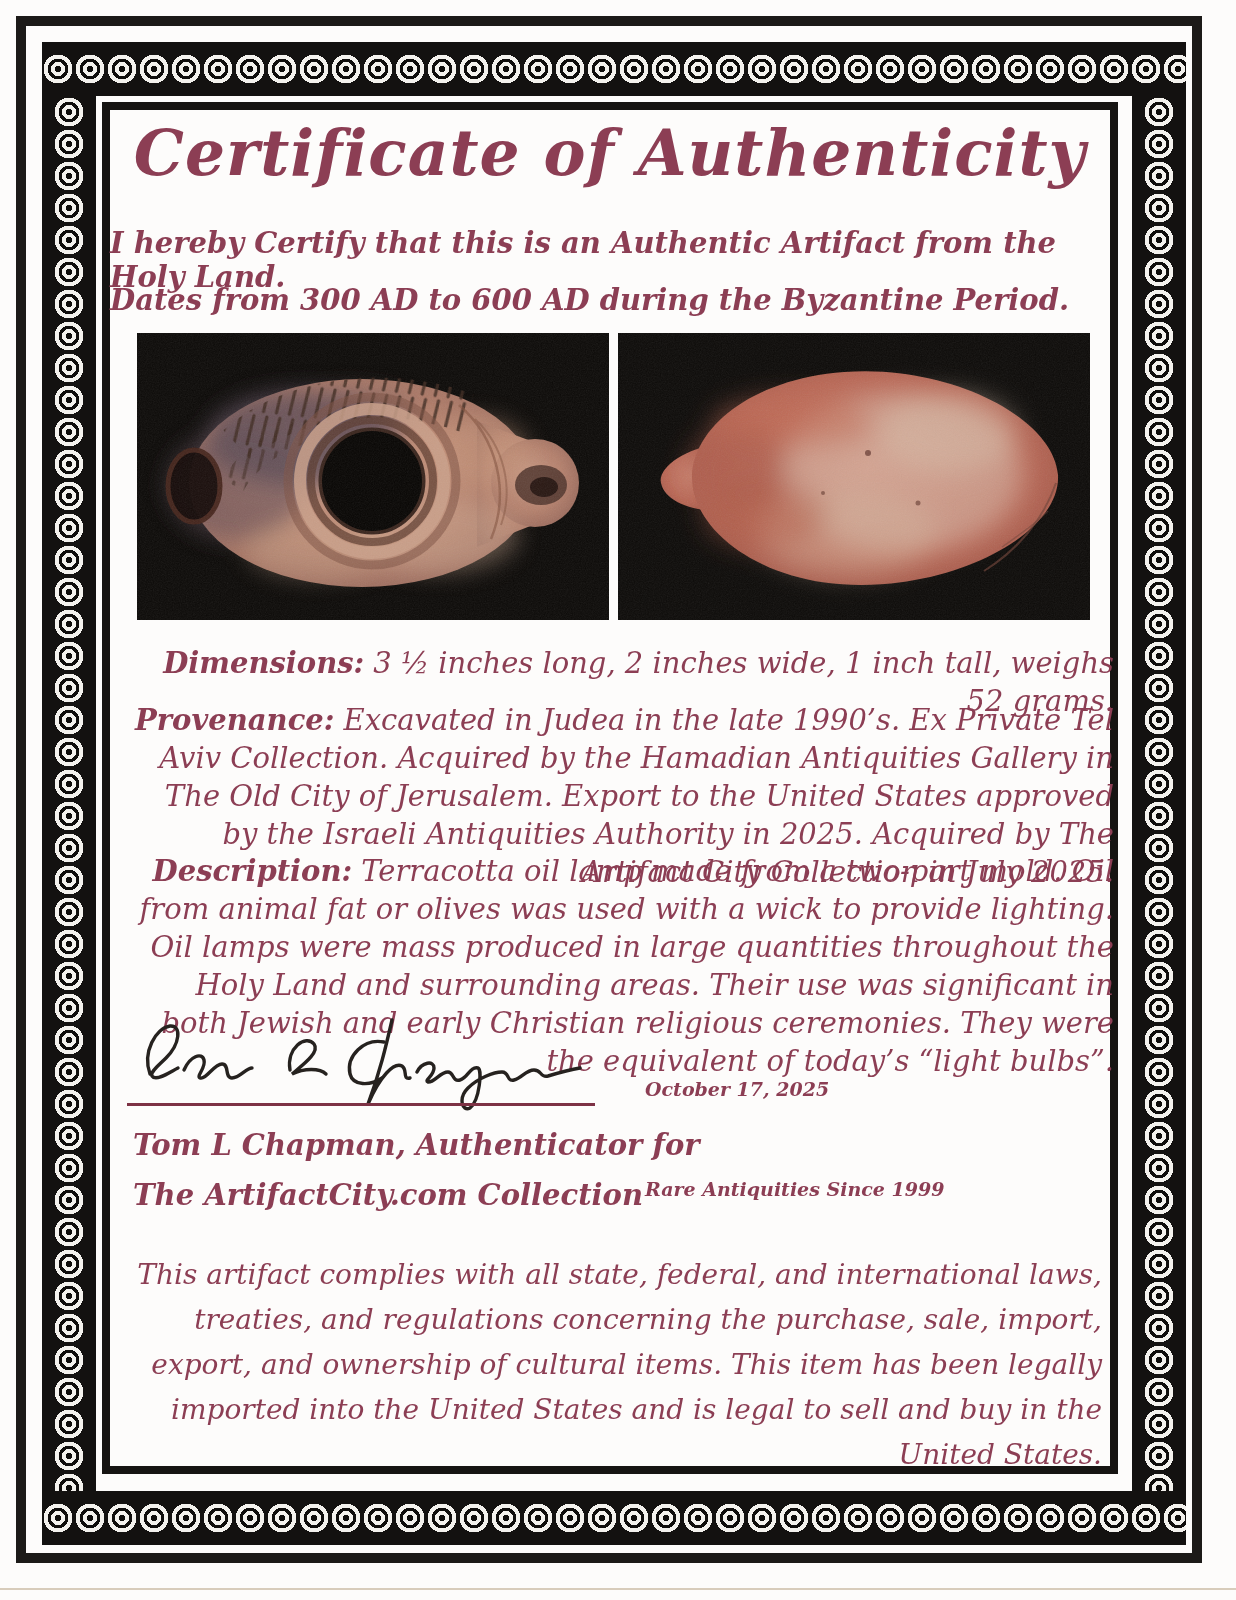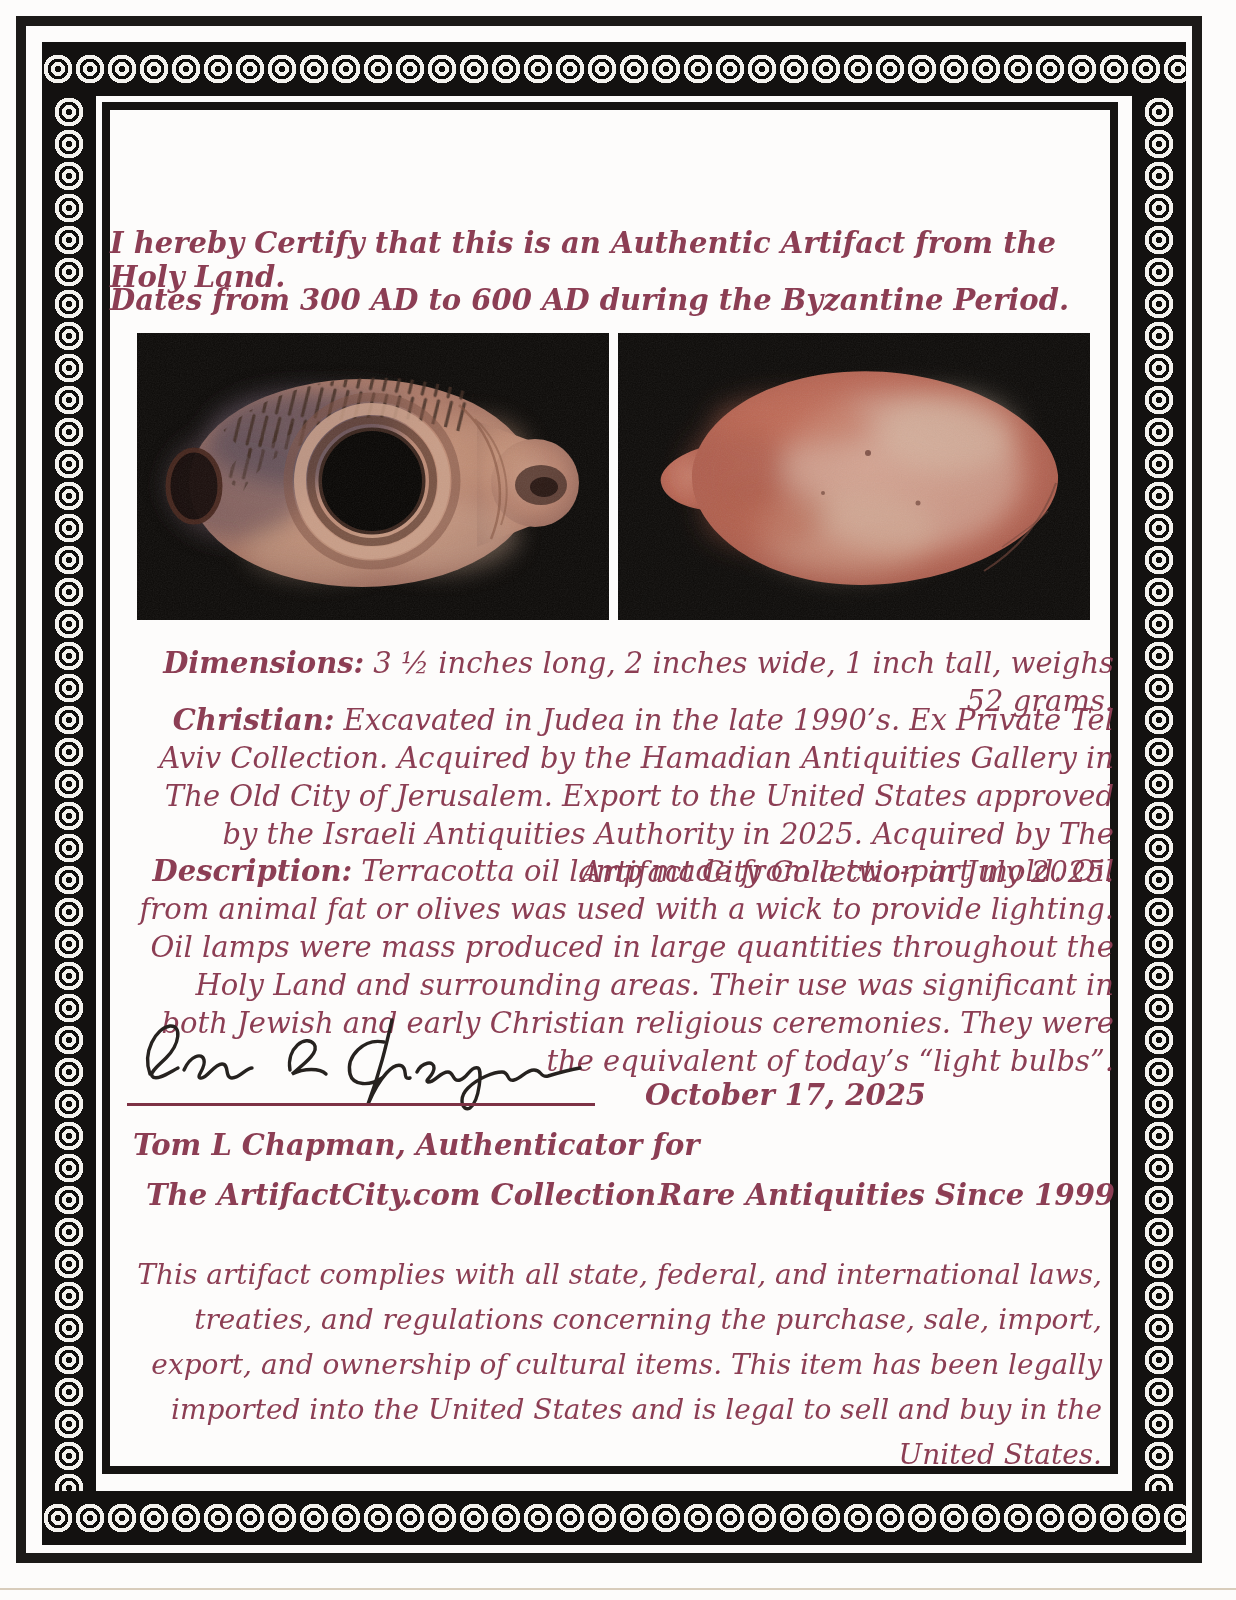--- a/index.html
+++ b/index.html
@@ -50,24 +50,24 @@
   .sub2 { top:283px;font-style:italic; }
 
   .para { position:absolute; left:122px; width:992px; font-size:29px; line-height:38px;text-align:right; }
   .para .label { font-weight:bold; margin-right:9px; }
   .dimensions { top:644px; }
   .provenance { top:701px; }
   .description { top:852px; }
   .compliance { top:1252px; font-size:28px; line-height:45px; width:980px; }
 
   .sig-col { position:absolute; left:133px; font-size:29px; font-weight:bold; }
-  .right-col { position:absolute; left:645px; font-size:29px; font-weight:bold; }
+  .right-col { position:absolute; left:645px; font-size:19px; font-weight:bold; }
   .row-date { top:1078px; }
   .row-a { top:1128px; }
-  .row-b { top:1178px;margin-left:13px; }
+  .row-b { top:1178px; }
   .sig-underline { position:absolute; left:127px; top:1103px; width:468px; height:3px; background:#7d3245; }
   .signature-svg { position:absolute; left:122px; top:1012px; }
 
   
   .photos { position:absolute; left:137px; top:333px; width:953px; height:287px;
     display:flex; gap:9px; }
   .photo { flex:1 1 0; background:#0c0a08; }
   .photo svg { display:block; }
 </style>
 </head>
@@ -75,20 +75,21 @@
 
 <div class="page">
 
   <div class="outer-border"></div>
   <div class="band h top"></div>
   <div class="band h bottom"></div>
   <div class="band v left"></div>
   <div class="band v right"></div>
   <div class="inner-border"></div>
 
+  <div class="title maroon">Certificate of Authenticity</div>
   <div class="subline sub1 maroon">I hereby Certify that this is an Authentic Artifact from the Holy Land.</div>
   <div class="subline sub2 maroon">Dates from 300 AD to 600 AD during the Byzantine Period.</div>
 
   <div class="photos">
     <div class="photo">
       <svg width="472" height="287" viewBox="0 0 472 287">
         <defs>
           <radialGradient id="bodyA" cx="45%" cy="45%" r="65%">
             <stop offset="0" stop-color="#c99a85"></stop>
             <stop offset="0.55" stop-color="#b5816d"></stop>
@@ -174,21 +175,21 @@
         <rect width="472" height="287" filter="url(#noiseB)" opacity="0.10"></rect>
       </svg>
     </div>
   </div>
 
   <div class="para dimensions maroon">
     <span class="label">Dimensions:</span><span>3 ½ inches long, 2 inches wide, 1 inch tall, weighs 52 grams.</span>
   </div>
 
   <div class="para provenance maroon">
-    <span class="label">Christian:</span><span>Excavated in Judea in the late 1990’s. Ex Private Tel Aviv Collection. Acquired by the Hamadian Antiquities Gallery in The Old City of Jerusalem. Export to the United States approved by the Israeli Antiquities Authority in 2025. Acquired by The Artifact City Collection in July 2025.</span>
+    <span class="label">Provenance:</span><span>Excavated in Judea in the late 1990’s. Ex Private Tel Aviv Collection. Acquired by the Hamadian Antiquities Gallery in The Old City of Jerusalem. Export to the United States approved by the Israeli Antiquities Authority in 2025. Acquired by The Artifact City Collection in July 2025.</span>
   </div>
 
   <div class="para description maroon">
     <span class="label">Description:</span><span>Terracotta oil lamp made from a two-part mold. Oil from animal fat or olives was used with a wick to provide lighting. Oil lamps were mass produced in large quantities throughout the Holy Land and surrounding areas. Their use was significant in both Jewish and early Christian religious ceremonies. They were the equivalent of today’s “light bulbs”.</span>
   </div>
 
   <svg class="signature-svg" width="480" height="100" viewBox="0 0 480 100" aria-label="Tom L Chapman">
     <g fill="none" stroke="#26221f" stroke-width="3.4" stroke-linecap="round">
       <path d="M28,62 C20,40 34,16 48,14 C60,13 58,32 44,46 C36,54 28,60 30,64 C34,70 48,60 56,56"></path>
       <path d="M62,58 C68,44 80,40 82,48 C84,56 74,64 78,66 C84,68 92,52 100,52 C108,52 102,66 110,66 C118,66 124,56 130,56"></path>

